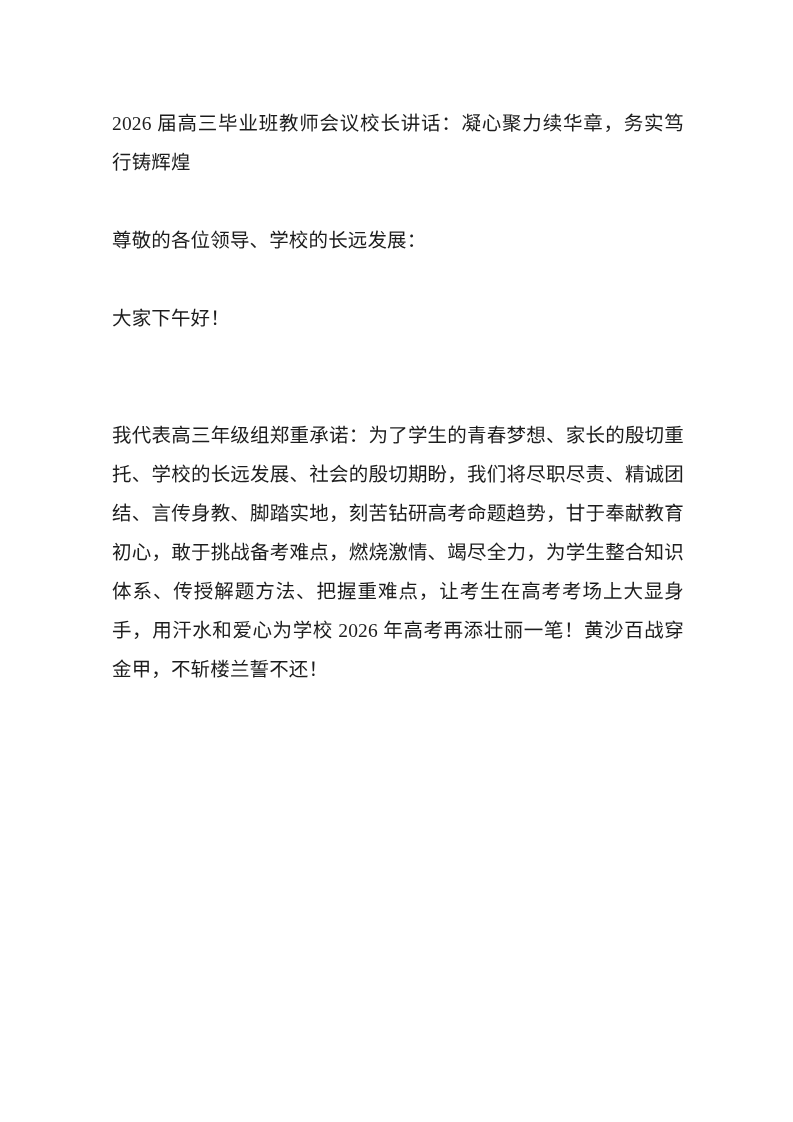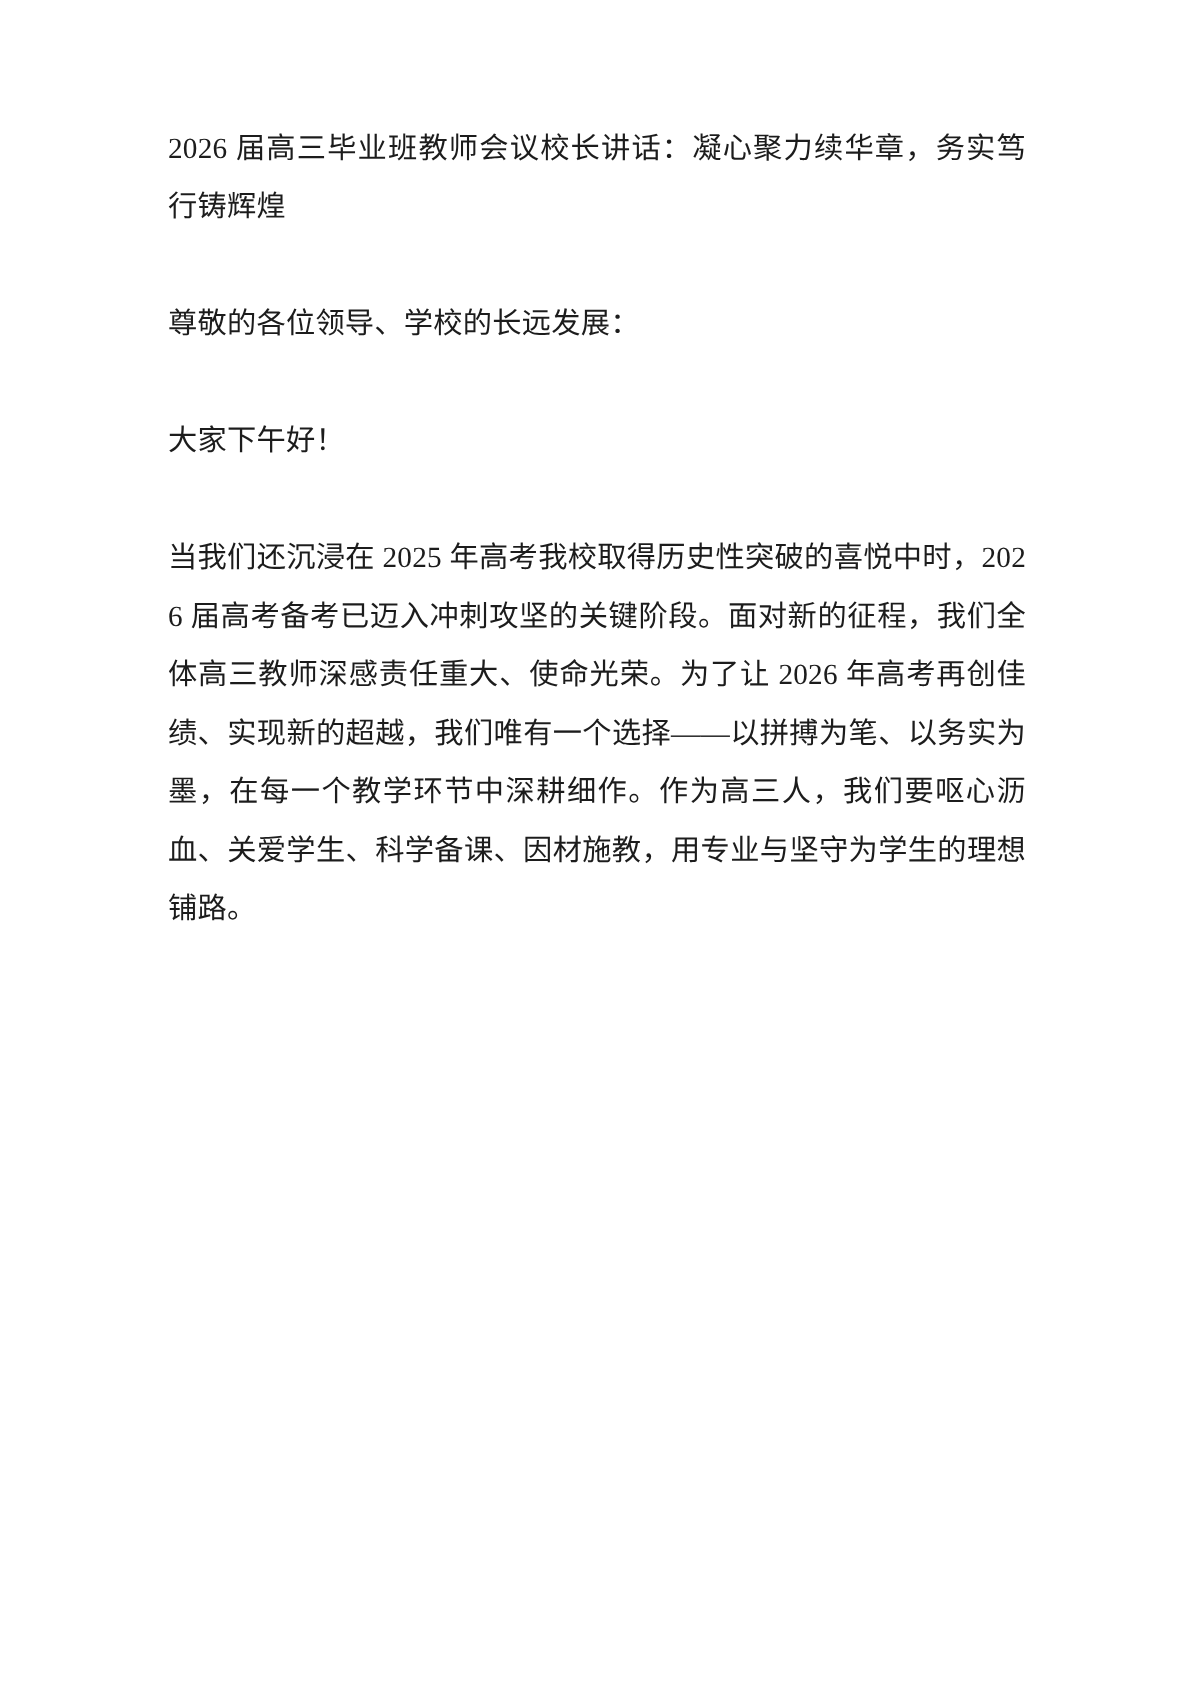--- a/index.html
+++ b/index.html
@@ -19,21 +19,21 @@
   .page {
     position: relative;
     width: 793px;
     height: 1122px;
     background: #ffffff;
     box-sizing: border-box;
   }
   .page-body {
     position: absolute;
     left: 112px;
-    top: 80px;
+    top: 104px;
     width: 572px;
   }
   .doc-title,
   .doc-para {
     margin: 0;
     font-size: 19.5px;
     line-height: 39px;
     text-align: justify;
     text-justify: inter-ideograph;
     letter-spacing: 0.15px;
@@ -65,21 +65,21 @@
     </div>
 
     <div class="spacer-line">&nbsp;</div>
 
     <div class="para-block">
       <p class="doc-para">大家下午好！</p>
     </div>
 
     <div class="spacer-line">&nbsp;</div>
 
-    <div class="para-block">
-      <p class="doc-para">当我们还沉浸在 2025 年高考我校取得历史性突破的喜悦中时，2026 届高考备考已迈入冲刺攻坚的关键阶段。面对新的征程，我们全体高三教师深感责任重大、使命光荣。为了让 2026 年高考再创佳绩、实现新的超越，我们唯有一个选择——以拼搏为笔、以务实为墨，在每一个教学环节中深耕细作。作为高三人，我们要呕心沥血、关爱学生、科学备课、因材施教，用专业与坚守为学生的理想铺路。</p>
-    </div>
 
     <div class="spacer-line">&nbsp;</div>
 
+    <div class="para-block">
+      <p class="doc-para">我代表高三年级组郑重承诺：为了学生的青春梦想、家长的殷切重托、学校的长远发展、社会的殷切期盼，我们将尽职尽责、精诚团结、言传身教、脚踏实地，刻苦钻研高考命题趋势，甘于奉献教育初心，敢于挑战备考难点，燃烧激情、竭尽全力，为学生整合知识体系、传授解题方法、把握重难点，让考生在高考考场上大显身手，用汗水和爱心为学校 2026 年高考再添壮丽一笔！黄沙百战穿金甲，不斩楼兰誓不还！</p>
+    </div>
 
   </div>
 </div>
 
 </body></html>

